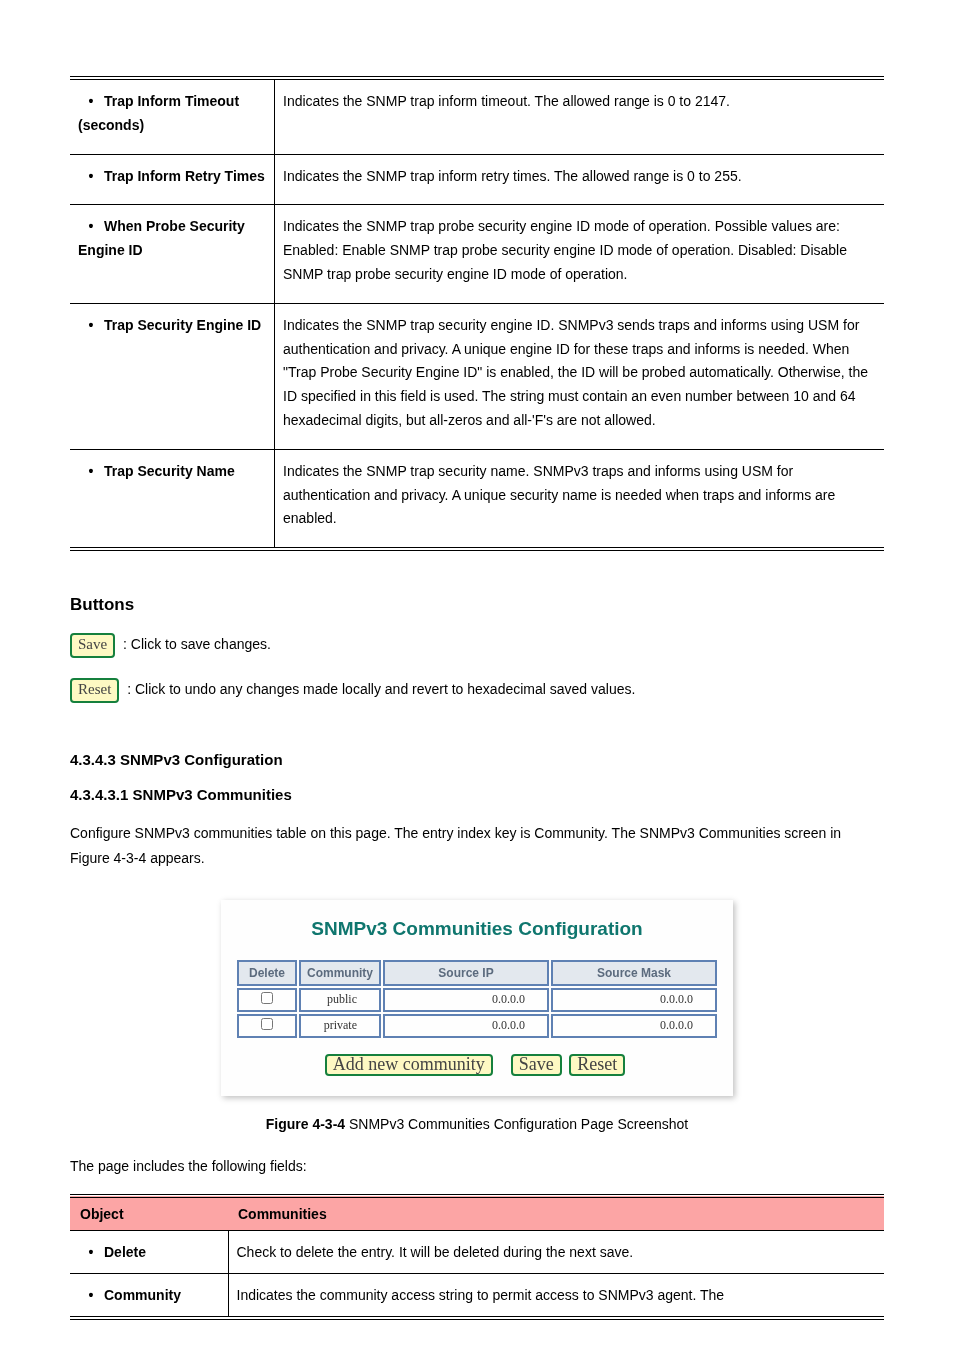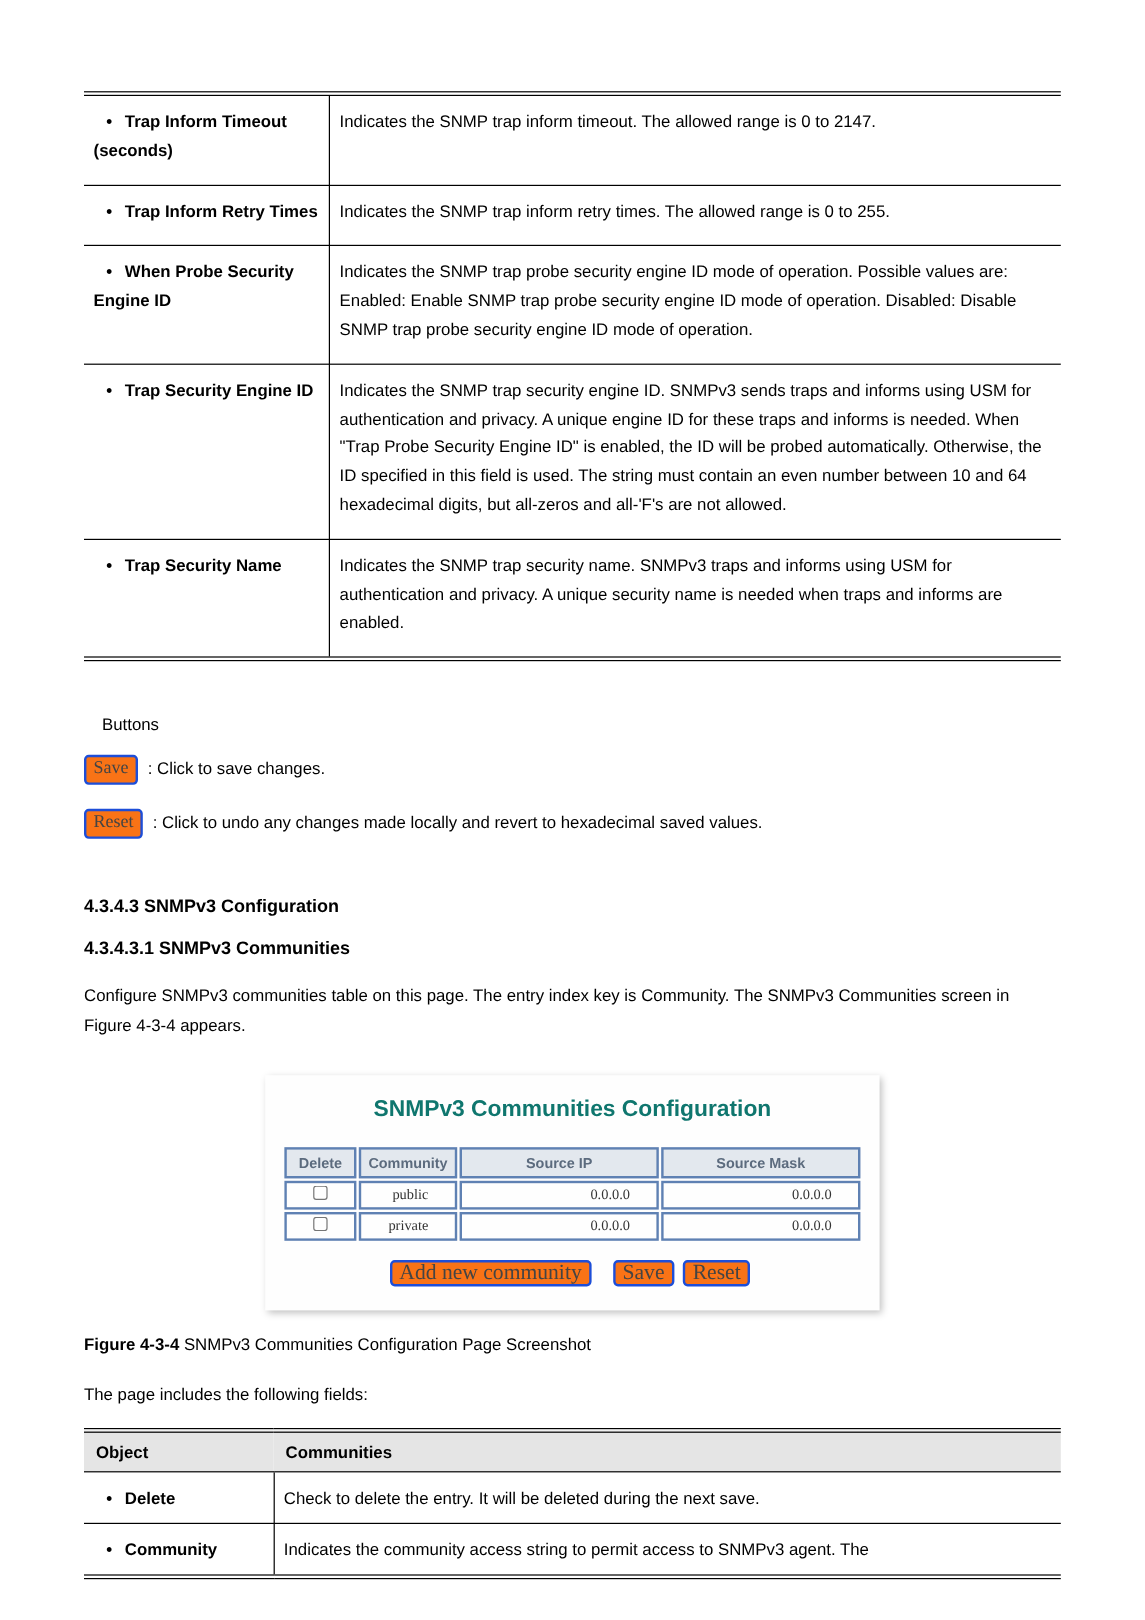--- a/index.html
+++ b/index.html
@@ -41,31 +41,30 @@
   .bullet {
     display: inline-block;
     width: 26px;
     text-align: center;
     vertical-align: top;
   }
   .param-text { vertical-align: top; }
 
   .buttons-section { margin-bottom: 48px; }
   .buttons-heading {
-    font-weight: normal;
-    font-size: 14px;
+    font-weight: bold;
+    font-size: 17px;
     margin-bottom: 18px;
-    margin-left: 15px;
   }
   .btn-row { margin-bottom: 20px; line-height: 1.7; }
   .btn-old {
     display: inline-block;
-    border: 2px solid #1d4ed8;
+    border: 2px solid #15803d;
     border-radius: 4px;
-    background: #f97316;
+    background: #fef9c3;
     font-family: "Times New Roman", serif;
     font-size: 15px;
     padding: 0 6px 2px 6px;
     color: #444;
     vertical-align: middle;
     margin-right: 4px;
     line-height: 19px;
   }
 
   .section-heading {
@@ -122,34 +121,34 @@
     width:12px;height:12px;margin:0;border:1px solid #6e87c6;
   }
   .figure-buttons {
     text-align: center;
     margin-top: 14px;
     font-family: "Times New Roman", serif;
   }
   .btn-old.small { font-size: 18px; padding: 0 6px 1px 6px; line-height:17px; }
 
   .figure-caption {
-    text-align: left;
+    text-align: center;
     margin-bottom: 26px;
     font-size: 14px;
   }
 
   .page-description-line { margin-bottom: 20px; }
 
   
   table.config2 {
     border-collapse: collapse;
     width: 100%;
   }
   table.config2 th {
-    background: #e5e5e5;
+    background: #fca5a5;
     text-align: left;
     font-weight: bold;
     padding: 8px 10px;
     font-size: 14px;
     border-top: 4px double #000;
     border-bottom: 1px solid #000;
   }
   table.config2 td {
     vertical-align: top;
     border-bottom: 1px solid #000;

